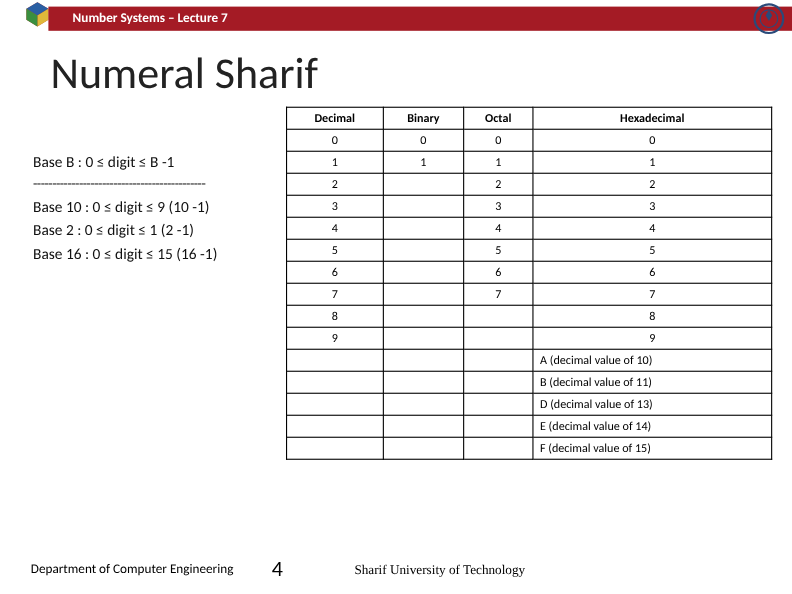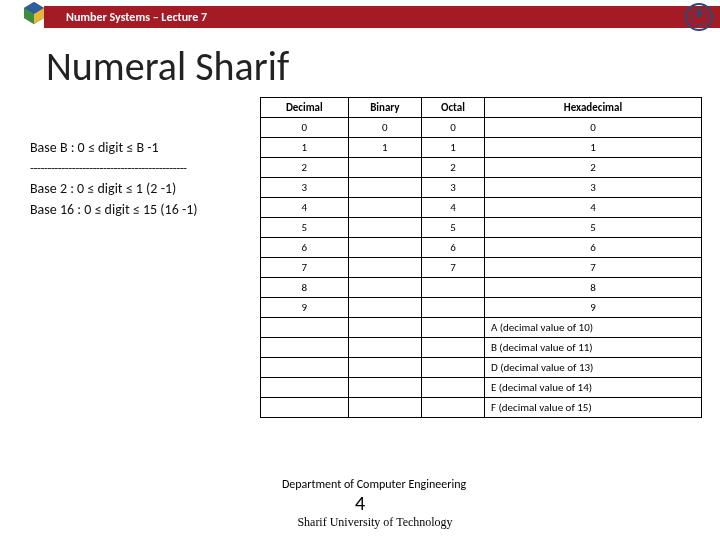--- a/index.html
+++ b/index.html
@@ -92,21 +92,20 @@
     padding-left: 6px;
   }
   .footer {
     position: absolute;
     bottom: 10px;
     left: 0;
     right: 0;
     display: flex;
     align-items: center;
     font-size: 12px;
-    flex-direction: column;
   }
   .footer .dept {
     flex: 0 0 auto;
     padding-left: 28px;
     font-family: Calibri, Arial, sans-serif;
   }
   .footer .num {
     flex: 0 0 auto;
     width: 80px;
     text-align: center;
@@ -141,20 +140,21 @@
     </svg>
   </div>
 </div>
 
 <h1 class="title">Numeral Sharif</h1>
 
 <div class="content">
   <div class="left">
     <div>Base  B  :  0 ≤ digit ≤ B -1</div>
     <div class="dash">---------------------------------------------</div>
+    <div>Base 10 :  0 ≤ digit ≤ 9 (10 -1)</div>
     <div>Base 2   :  0 ≤ digit ≤ 1 (2 -1)</div>
     <div>Base 16 :  0 ≤ digit ≤ 15 (16 -1)</div>
   </div>
   <div class="tablewrap">
     <table>
       <thead>
         <tr>
           <th>Decimal</th>
           <th>Binary</th>
           <th>Octal</th>

